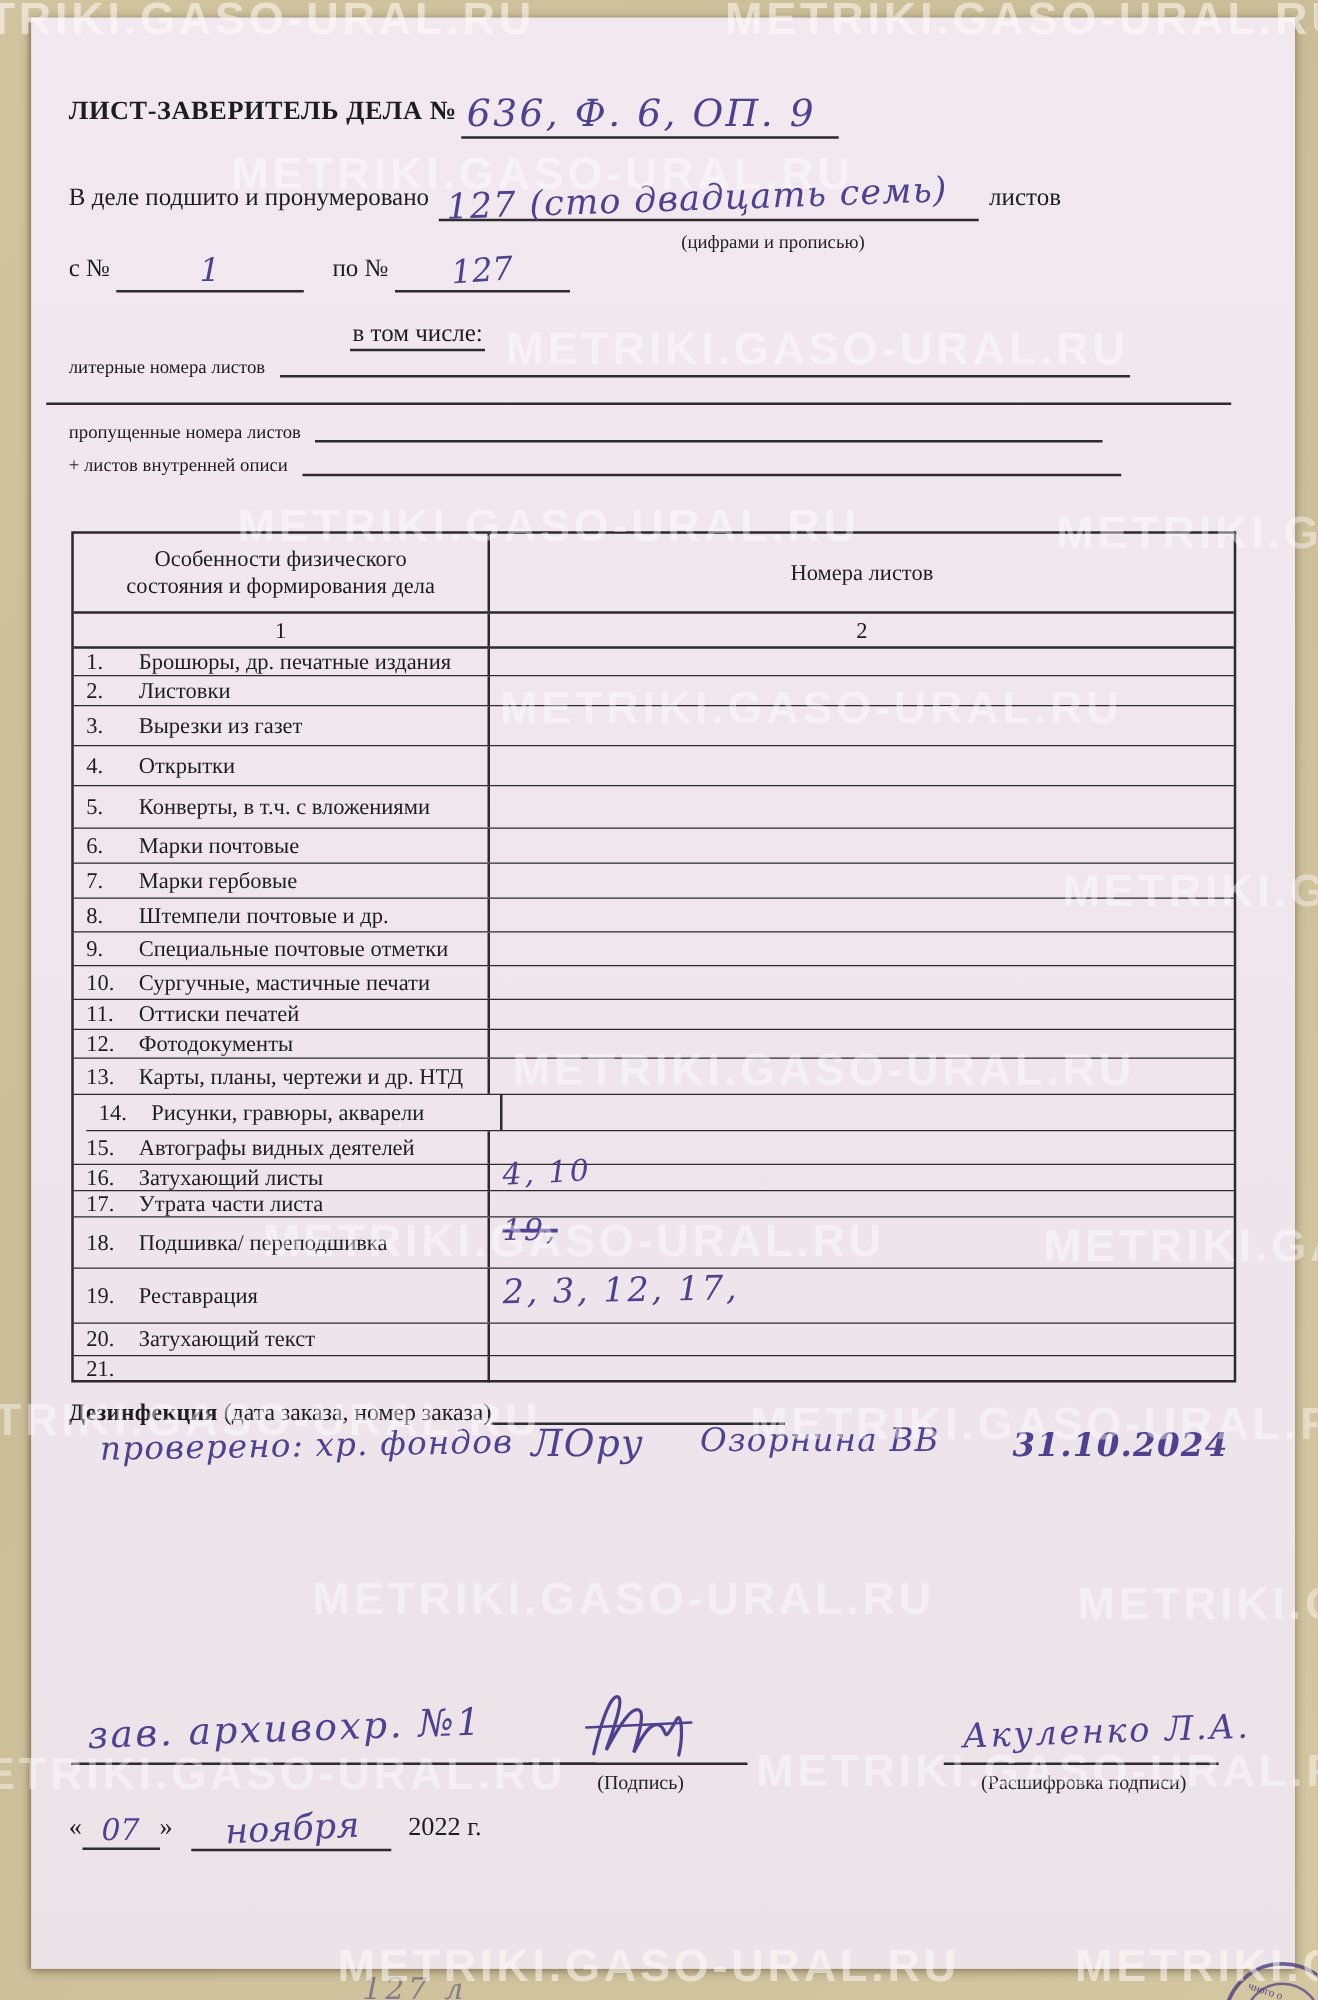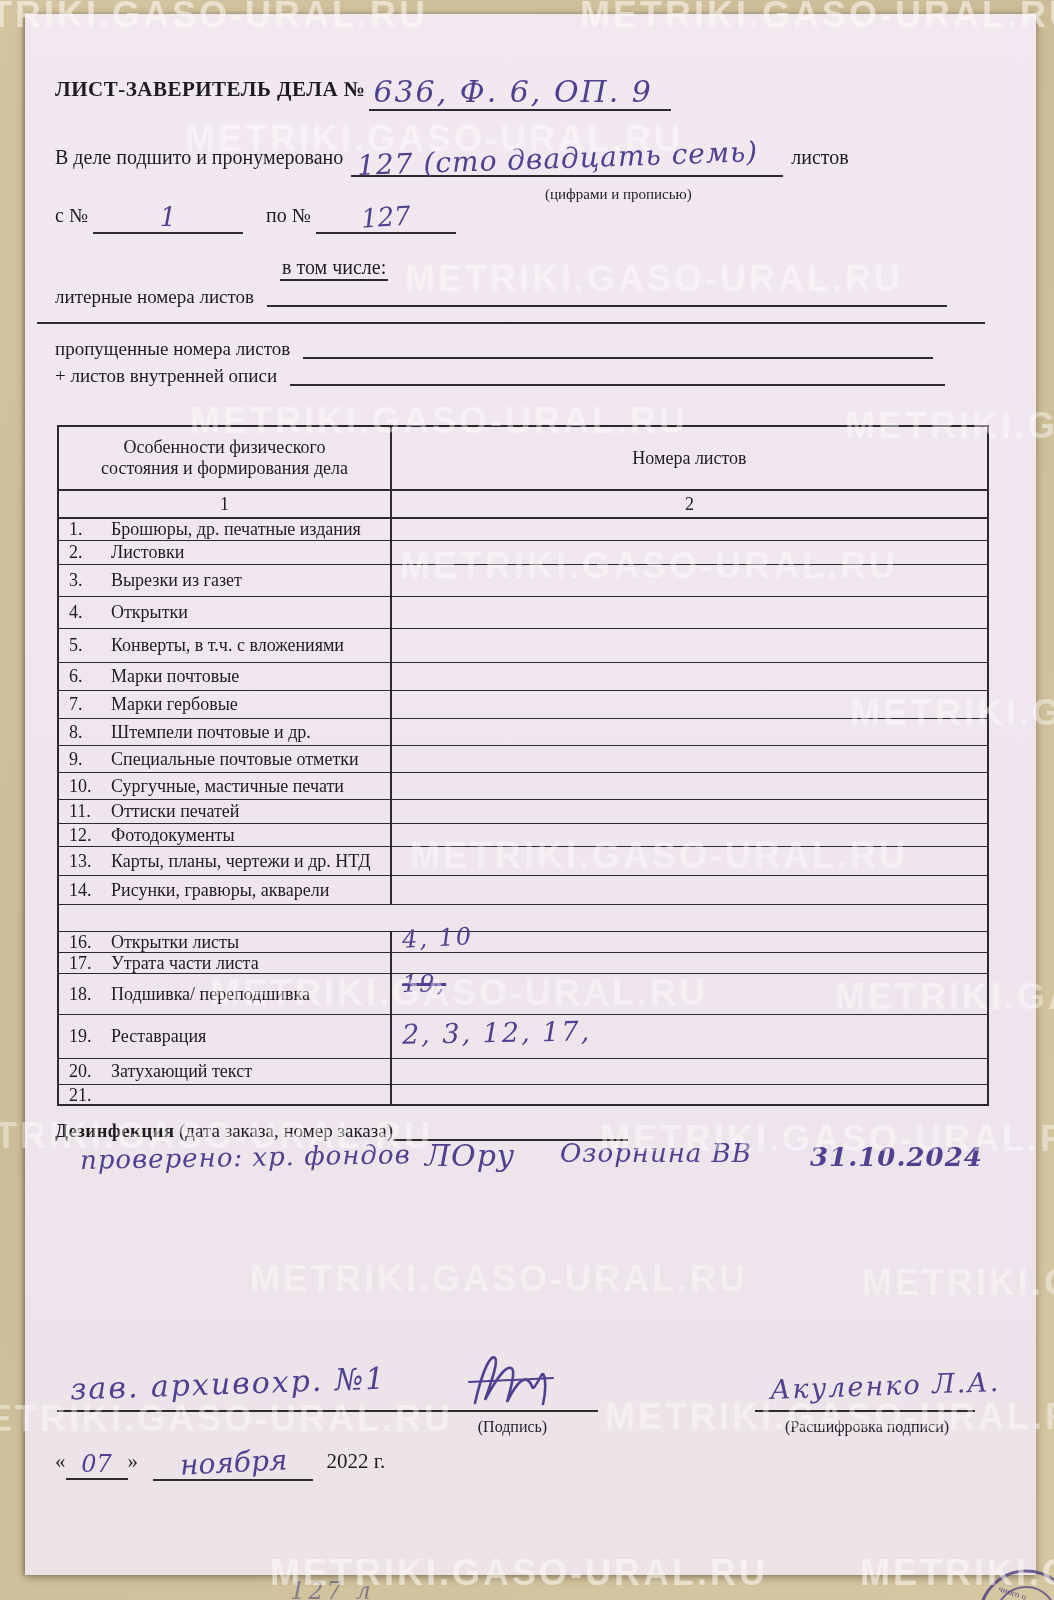--- a/index.html
+++ b/index.html
@@ -34,21 +34,21 @@
   .count-row{left:30px;top:128px;font-size:20px;white-space:nowrap;}
   .count-uline{display:inline-block;border-bottom:2px solid #2c2b2e;min-width:420px;margin:0 8px;padding:0 6px;vertical-align:-4px;}
   .count-hw{font-size:28px;letter-spacing:1px;transform:rotate(-2deg);display:inline-block;}
   .hint{left:520px;top:172px;font-size:15px;color:#242327;}
   .fromto-row{left:30px;top:188px;font-size:20px;white-space:nowrap;}
   .ft-line{display:inline-block;border-bottom:2px solid #2c2b2e;text-align:center;vertical-align:-4px;}
   .ft-hw{font-size:26px;}
 
   
   .incl-header{left:255px;top:242px;font-size:20px;border-bottom:2px solid #2c2b2e;padding:0 2px;}
-  .lbl-line{font-size:19px;white-space:nowrap;font-family:Liberation Serif, serif;}
+  .lbl-line{font-size:15px;white-space:nowrap;font-family:Liberation Serif, serif;}
   .fill-line{border-bottom:2px solid #2c2b2e;display:inline-block;vertical-align:-4px;}
 
   
   .tbl{
     left:32px;top:411px;width:928px;
     border:2px solid #2b2a2d;
   }
   .thead{display:flex;height:62px;border-bottom:2px solid #2b2a2d;}
   .tsub{display:flex;height:26px;border-bottom:2.5px solid #2b2a2d;}
   .thc,.tsc{display:flex;align-items:center;justify-content:center;text-align:center;font-size:18px;color:#1d1c1f;}
@@ -225,34 +225,38 @@
           </div>
           <div class="tc2"></div>
         </div>
         <div class="trow" style="height: 28px;">
           <div class="tc1">
             <span class="rnum">13.</span>
             <span>Карты, планы, чертежи и др. НТД</span>
           </div>
           <div class="tc2"></div>
         </div>
-        <div class="trow" style="height: 28px;">
+        <div class="trow" style="height: 28px; margin-left: 10px;">
           <div class="tc1">
             <span class="rnum">14.</span>
             <span>Рисунки, гравюры, акварели</span>
           </div>
           <div class="tc2"></div>
         </div>
         <div class="trow" style="height: 26px;">
+          <div class="tc1">
+            <span class="rnum">15.</span>
+            <span>Автографы видных деятелей</span>
+          </div>
           <div class="tc2"></div>
         </div>
         <div class="trow" style="height: 20px;">
           <div class="tc1">
             <span class="rnum">16.</span>
-            <span>Открытки листы</span>
+            <span>Затухающий листы</span>
           </div>
           <div class="tc2">
             <span class="tval hw v16">4, 10</span>
           </div>
         </div>
         <div class="trow" style="height: 20px;">
           <div class="tc1">
             <span class="rnum">17.</span>
             <span>Утрата части листа</span>
           </div>

